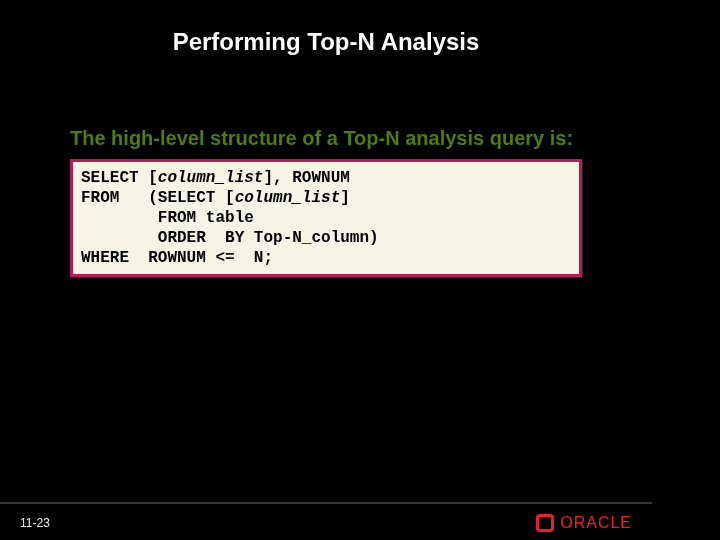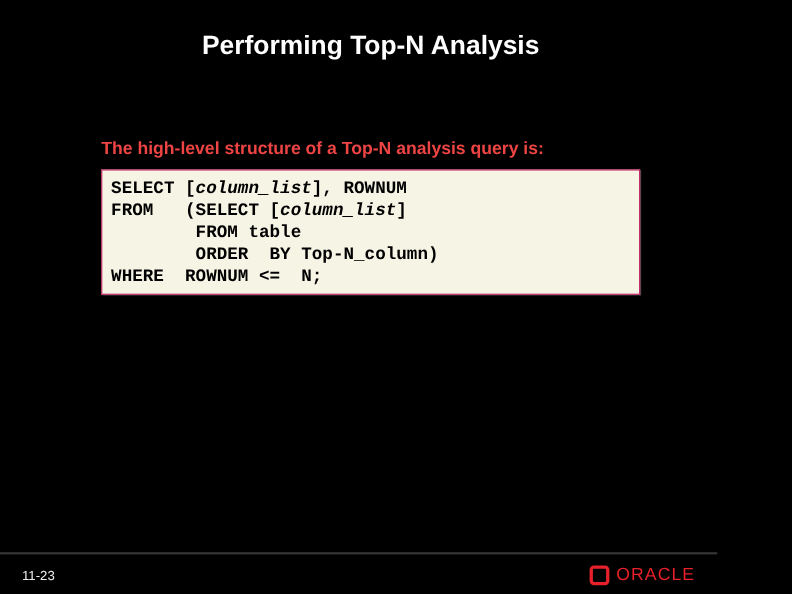--- a/index.html
+++ b/index.html
@@ -7,49 +7,48 @@
   body {
     background: #000;
     font-family: Arial, Helvetica, sans-serif;
     color: #fff;
     position: relative;
   }
   .slide {
     width: 652px;
     height: 540px;
     position: relative;
-    padding-left: 22px;
   }
   .title {
     text-align: center;
     font-size: 24px;
     font-weight: bold;
     padding-top: 28px;
     color: #fff;
   }
   .content {
     padding: 70px 70px 0 70px;
   }
   .body-text {
-    font-size: 16px;
+    font-size: 20px;
     font-weight: bold;
-    color: #ef4444;
+    color: #4d7c0f;
     line-height: 1.25;
     margin-bottom: 8px;
   }
   .code-block {
     background: #f6f4e4;
     color: #000;
     font-family: "Courier New", Courier, monospace;
     font-size: 16px;
     font-weight: bold;
     padding: 6px 8px 6px 8px;
     line-height: 1.25;
     white-space: pre;
-    border: 1px solid #be185d;
+    border: 3px solid #be185d;
     box-shadow: 1px 1px 0 rgba(255,255,255,0.15);
   }
   .footer {
     position: absolute;
     left: 0;
     right: 0;
     bottom: 0;
     height: 36px;
     display: flex;
     align-items: center;

